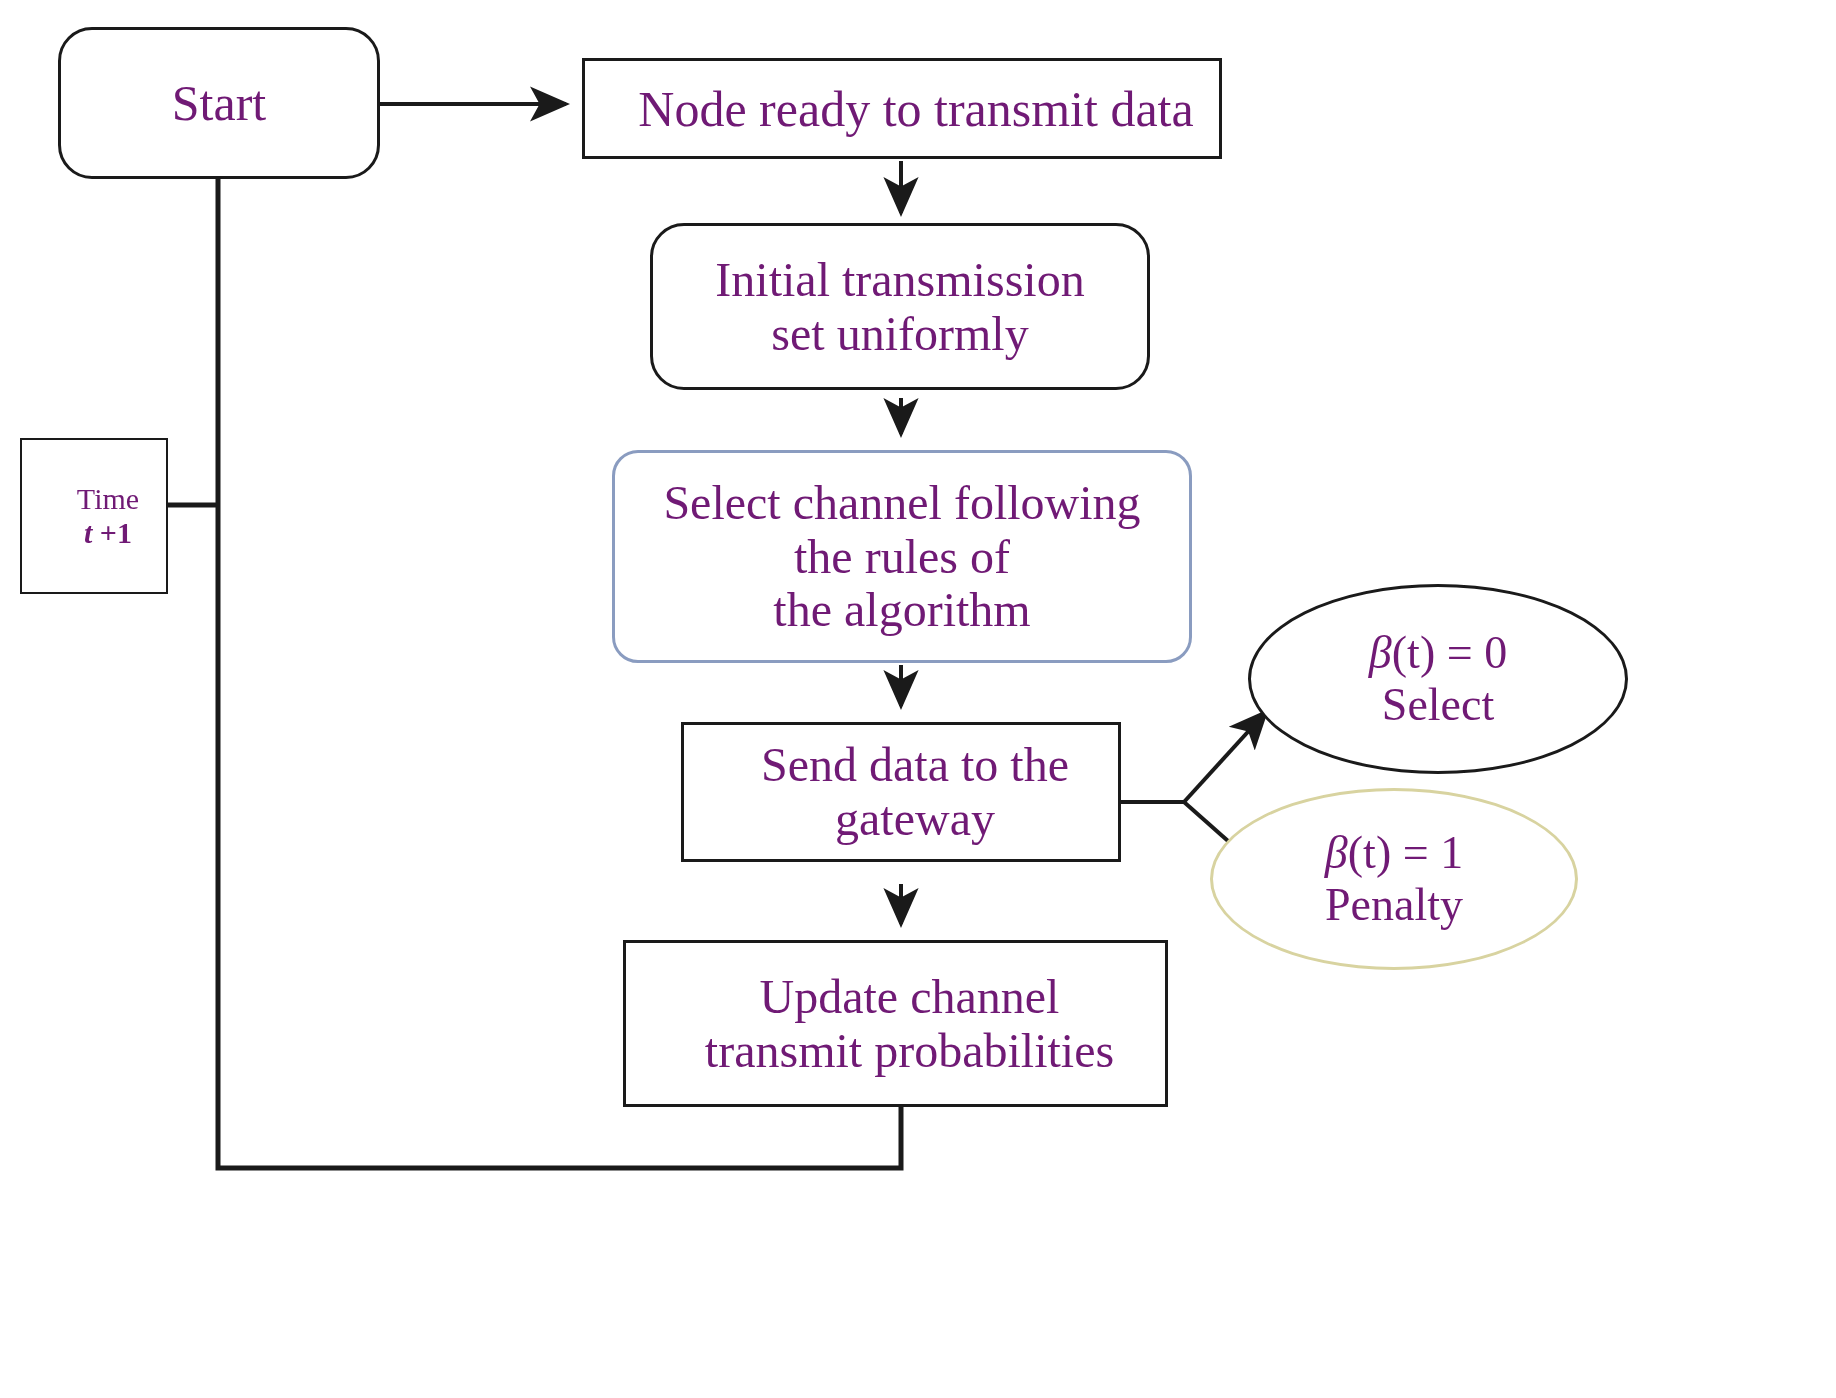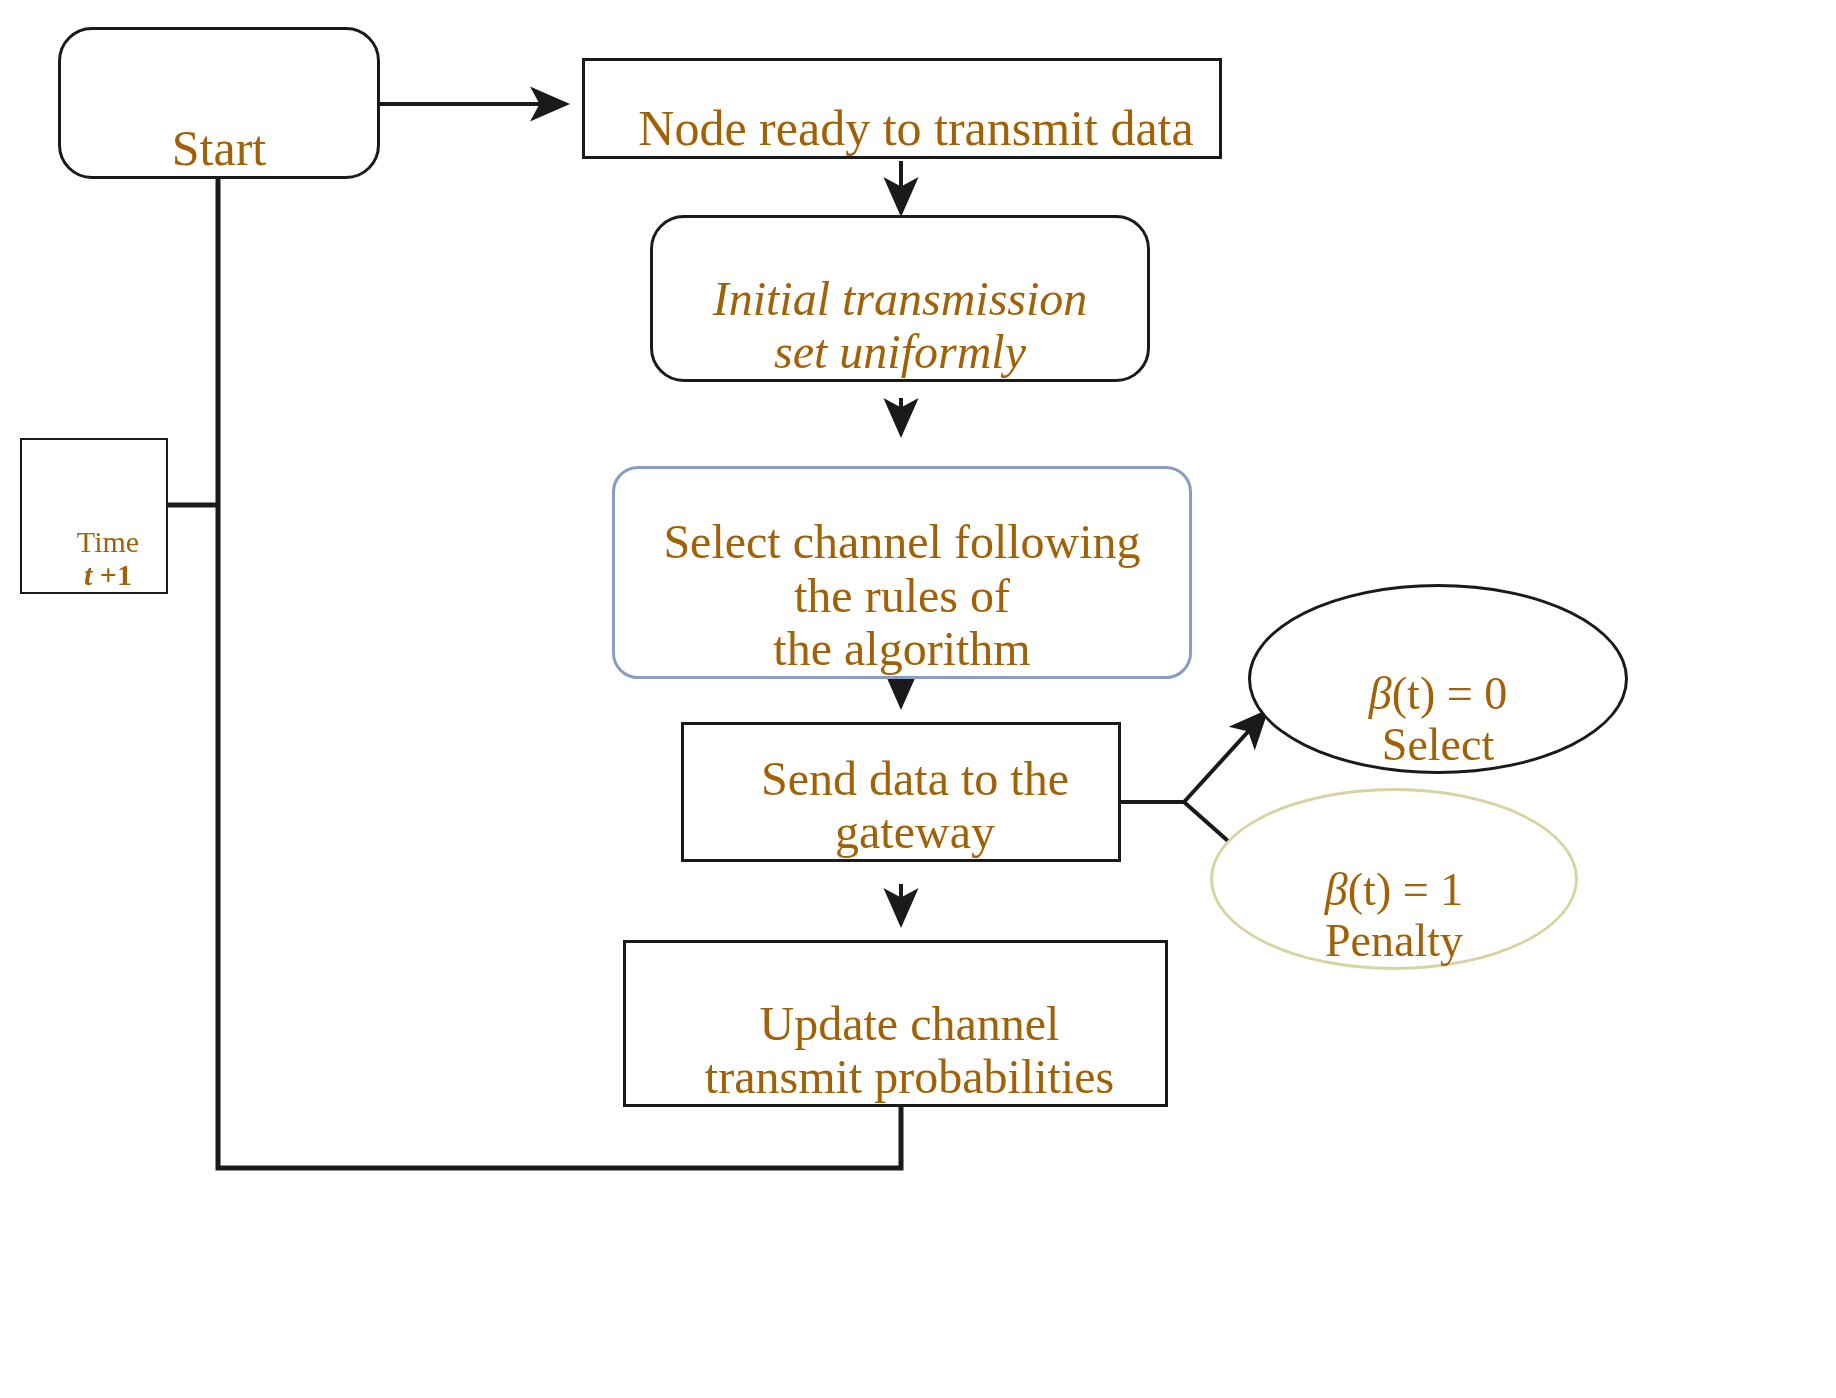--- a/index.html
+++ b/index.html
@@ -20,25 +20,25 @@
     left: 0;
     top: 0;
     width: 1836px;
     height: 1398px;
     pointer-events: none;
   }
   .node {
     position: absolute;
     box-sizing: border-box;
     display: flex;
-    align-items: flex-end;
+    align-items: center;
     justify-content: center;
     text-align: center;
     background: #ffffff;
-    color: #a16207;
+    color: #701a75;
     line-height: 1.12;
   }
   .rect {
     border: 3px solid #1a1a1a;
     padding-left: 28px;
   }
   .round {
     border: 3px solid #1a1a1a;
     border-radius: 34px;
   }
@@ -56,22 +56,22 @@
   }
   .thin {
     border-width: 2px;
   }
   .txt {
     display: block;
     white-space: pre-line;
   }
   #n-start      { left: 58px;   top: 27px;   width: 322px;  height: 152px;  font-size: 50px; }
   #n-noderdy    { left: 582px;  top: 58px;   width: 640px;  height: 101px;  font-size: 50px; }
-  #n-initial    { left: 650px;  top: 215px;  width: 500px;  height: 167px;  font-size: 48px; font-style: italic; }
-  #n-select     { left: 612px;  top: 450px;  width: 580px;  height: 213px;  font-size: 48px; margin-top: 16px; }
+  #n-initial    { left: 650px;  top: 223px;  width: 500px;  height: 167px;  font-size: 48px; }
+  #n-select     { left: 612px;  top: 450px;  width: 580px;  height: 213px;  font-size: 48px; }
   #n-send       { left: 681px;  top: 722px;  width: 440px;  height: 140px;  font-size: 48px; }
   #n-update     { left: 623px;  top: 940px;  width: 545px;  height: 167px;  font-size: 48px; }
   #n-time       { left: 20px;   top: 438px;  width: 148px;  height: 156px;  font-size: 30px; }
   #n-reward     { left: 1248px; top: 584px;  width: 380px;  height: 190px;  font-size: 46px; }
   #n-penalty    { left: 1210px; top: 788px;  width: 368px;  height: 182px;  font-size: 46px; }
   .mathi { font-style: italic; }
 </style>
 </head>
 <body>
 

